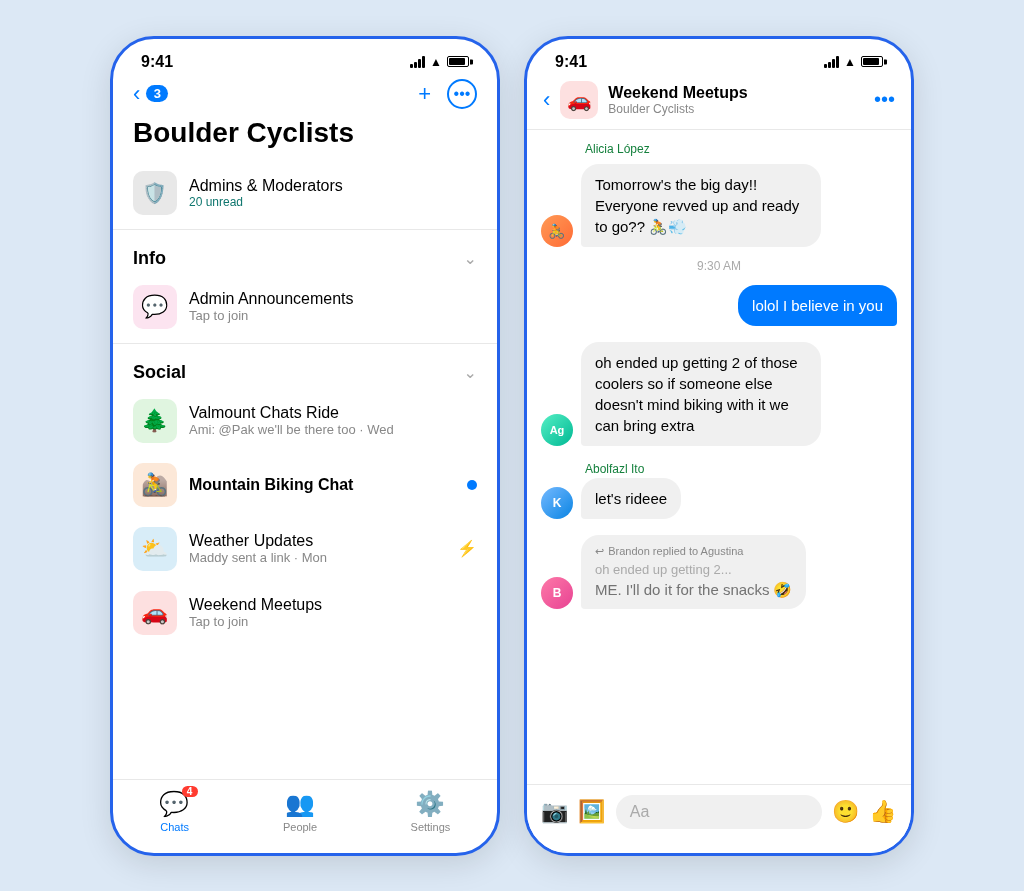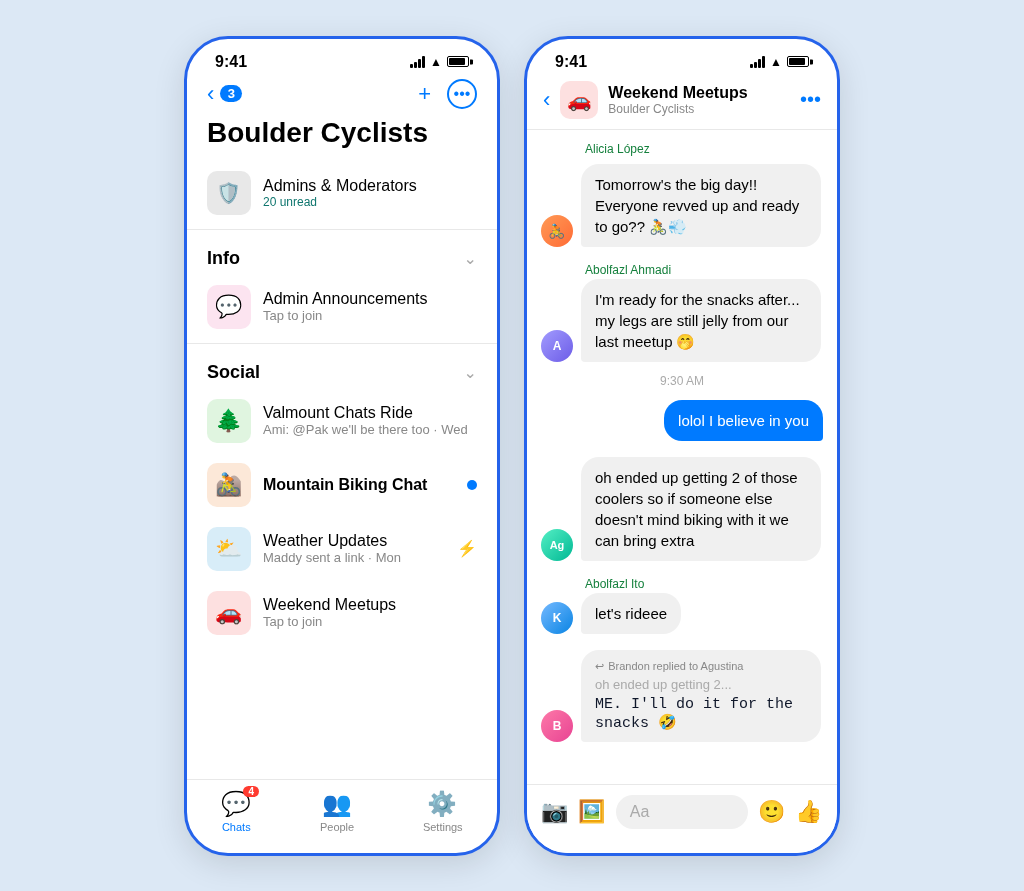--- a/index.html
+++ b/index.html
@@ -11,21 +11,21 @@
       min-height: 100vh;
       font-family: -apple-system, BlinkMacSystemFont, 'Helvetica Neue', sans-serif;
       padding: 20px;
     }
     .phones-container {
       display: flex;
       gap: 24px;
       align-items: flex-start;
     }
     .phone {
-      width: 316px;
+      width: 390px;
       min-height: 820px;
       background: #fff;
       border-radius: 44px;
       border: 3px solid #2563eb;
       overflow: hidden;
       display: flex;
       flex-direction: column;
       position: relative;
       box-shadow: 0 8px 32px rgba(0,0,0,0.12);
     }
@@ -178,21 +178,21 @@
     }
     .msg-bubble.received { background: #f0f0f0; color: #000; border-bottom-left-radius: 4px; }
     .msg-bubble.sent { background: #007aff; color: #fff; border-bottom-right-radius: 4px; }
     .time-divider { text-align: center; font-size: 12px; color: #aaa; padding: 6px 0; }
     .reply-bubble {
       background: #f0f0f0; border-radius: 18px; padding: 10px 14px;
       max-width: 240px; border-bottom-left-radius: 4px;
     }
     .reply-header { font-size: 11px; color: #888; margin-bottom: 4px; display: flex; align-items: center; gap: 4px; }
     .reply-quote { font-size: 13px; color: #aaa; margin-bottom: 4px; }
-    .reply-text { font-size: 15px; color: #0f172a; font-family: Liberation Mono, monospace; }
+    .reply-text { font-size: 15px; color: #737373; }
 
     
     .input-bar {
       display: flex; align-items: center; gap: 10px;
       padding: 10px 14px 24px; border-top: 1px solid #e8e8e8; background: #fff;
     }
     .input-icon { font-size: 22px; color: #888; cursor: pointer; }
     .input-field {
       flex: 1; background: #f0f0f0; border-radius: 20px;
       padding: 8px 14px; font-size: 16px; color: #aaa; border: none; outline: none;
@@ -349,27 +349,20 @@
     </div>
 
     <div class="messages-area">
 
       <div class="sender-name">Alicia López</div>
       <div class="msg-row">
         <div class="avatar alicia">🚴</div>
         <div class="msg-bubble received">Tomorrow's the big day!! Everyone revved up and ready to go?? 🚴💨</div>
       </div>
 
-      <div style="margin-top:10px;">
-        <div class="sender-name">Abolfazl Ahmadi</div>
-        <div class="msg-row">
-          <div class="avatar abolfazl" style="font-size:12px;">A</div>
-          <div class="msg-bubble received">I'm ready for the snacks after... my legs are still jelly from our last meetup 🤭</div>
-        </div>
-      </div>
 
       <div class="time-divider">9:30 AM</div>
 
       <div class="msg-row right">
         <div class="msg-bubble sent">lolol I believe in you</div>
       </div>
 
       <div style="margin-top:10px;">
         <div class="msg-row">
           <div class="avatar agustina" style="font-size:11px;">Ag</div>

